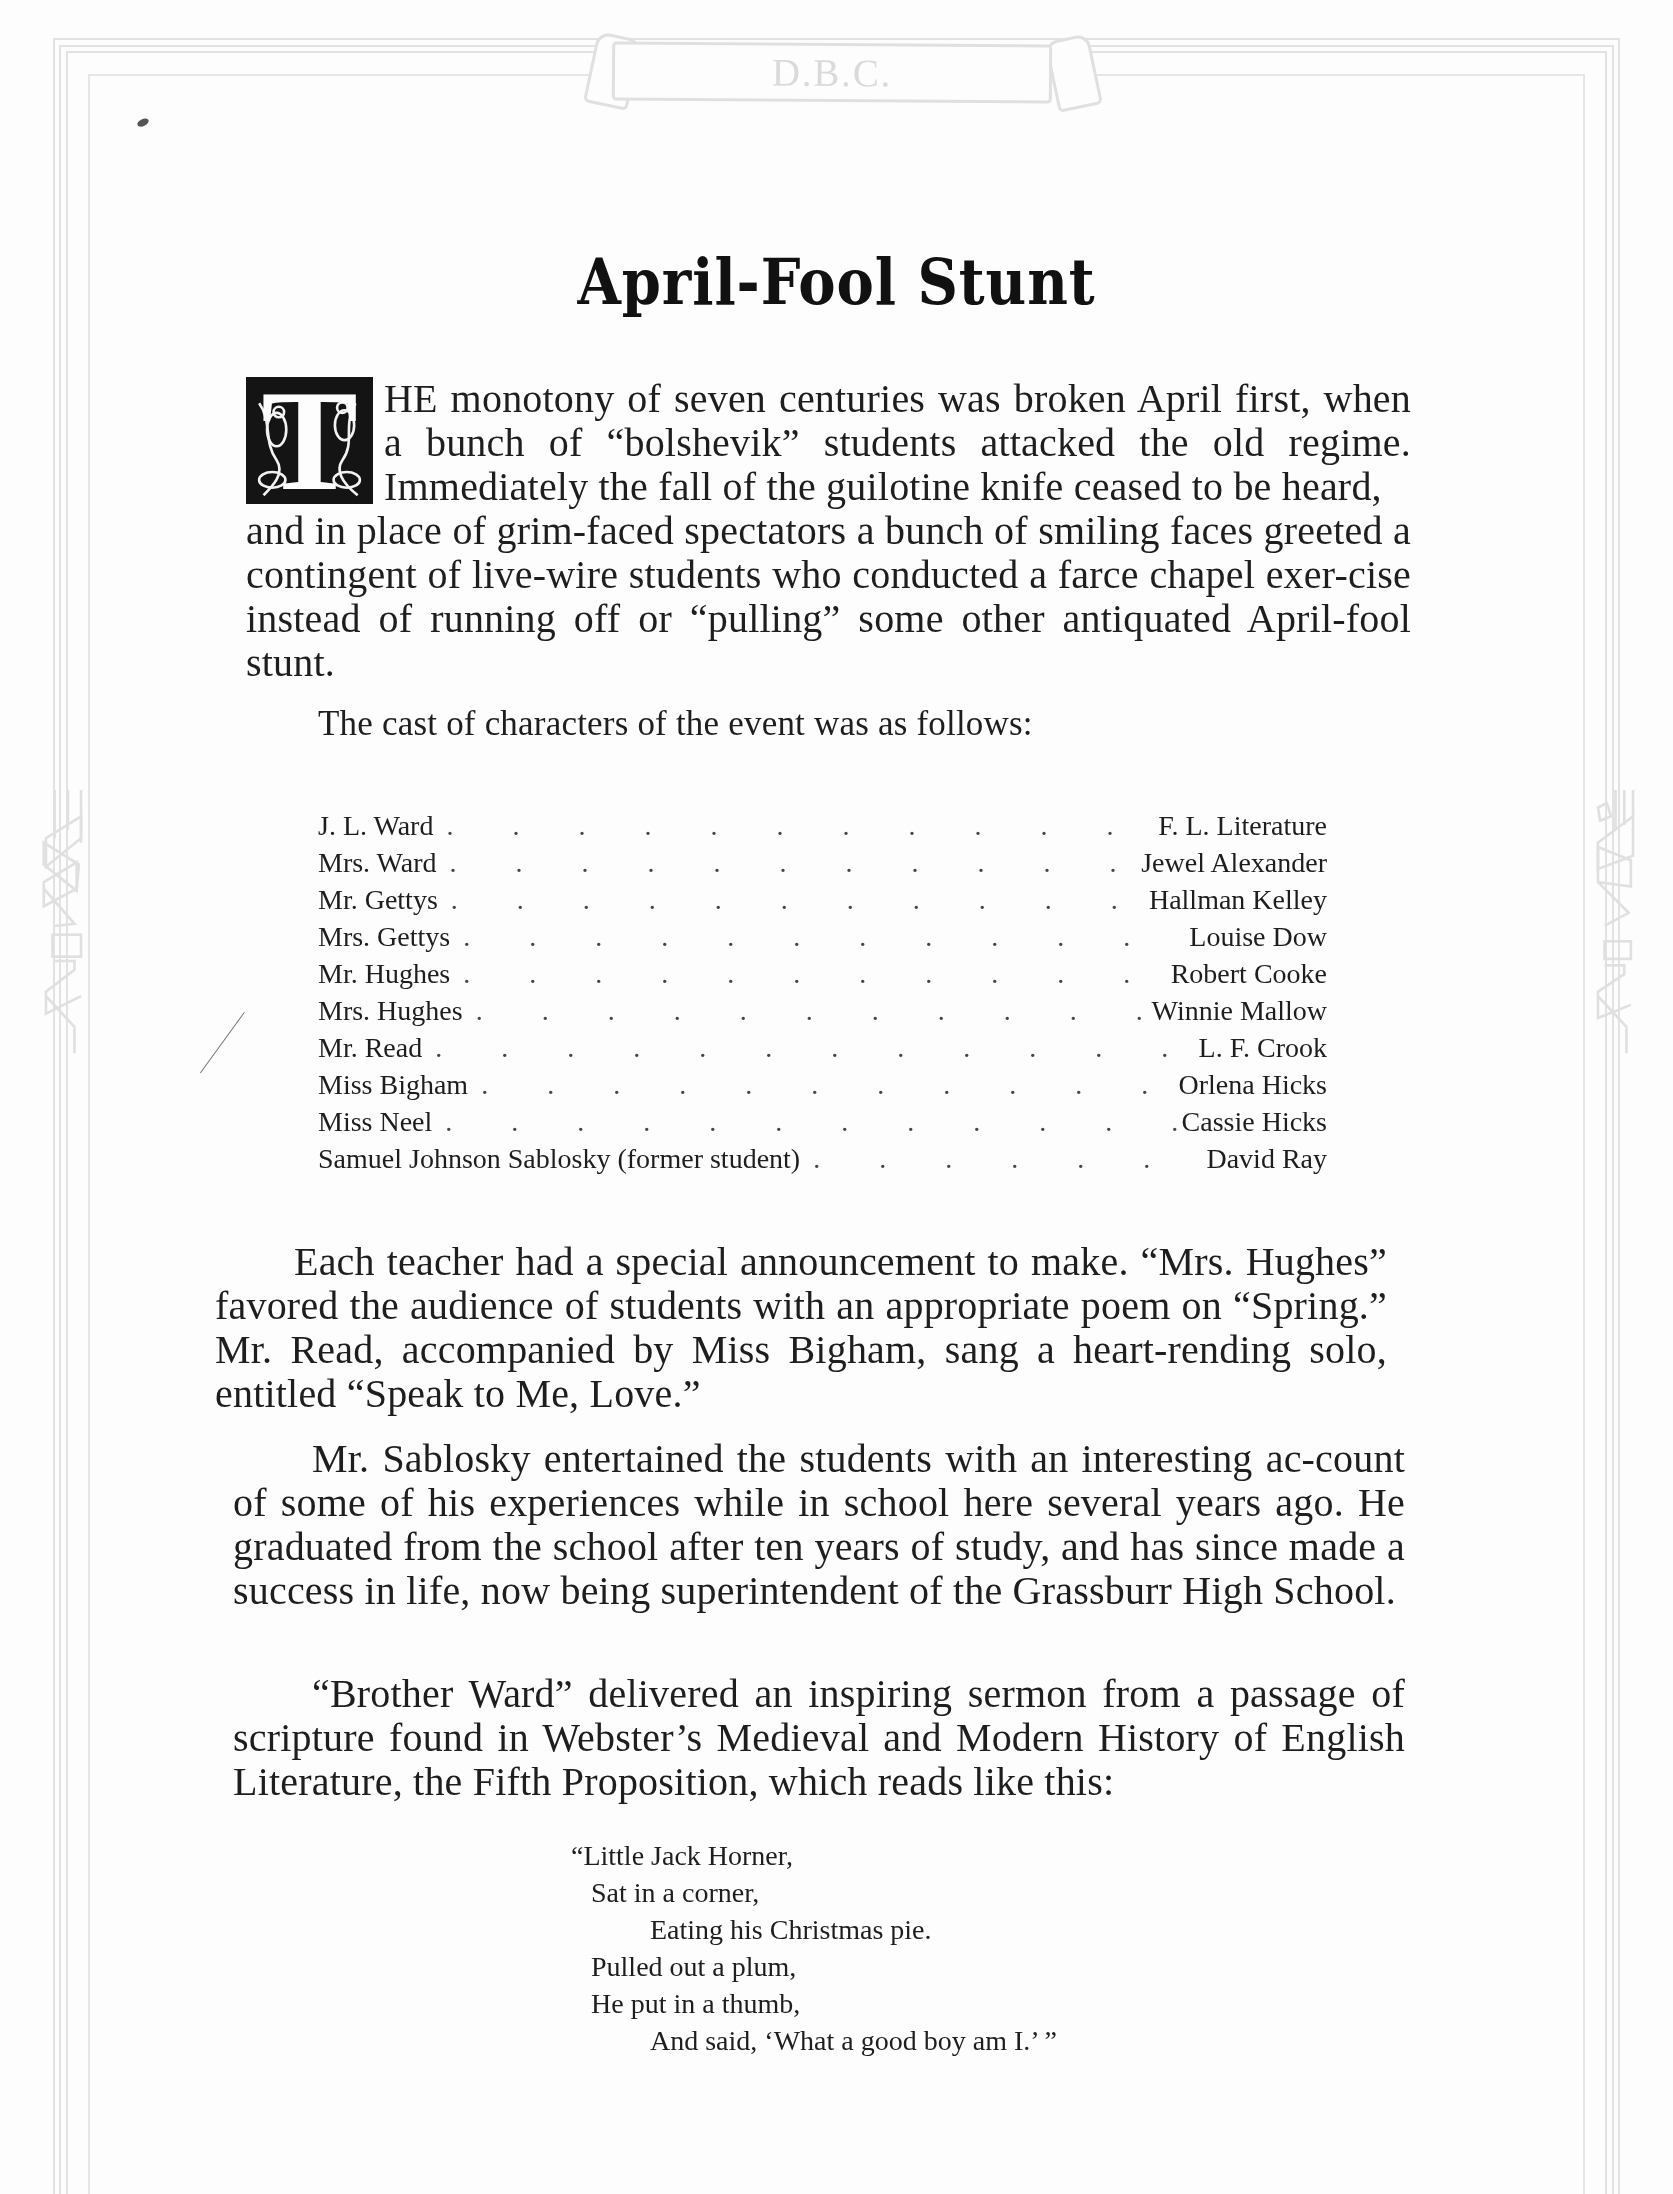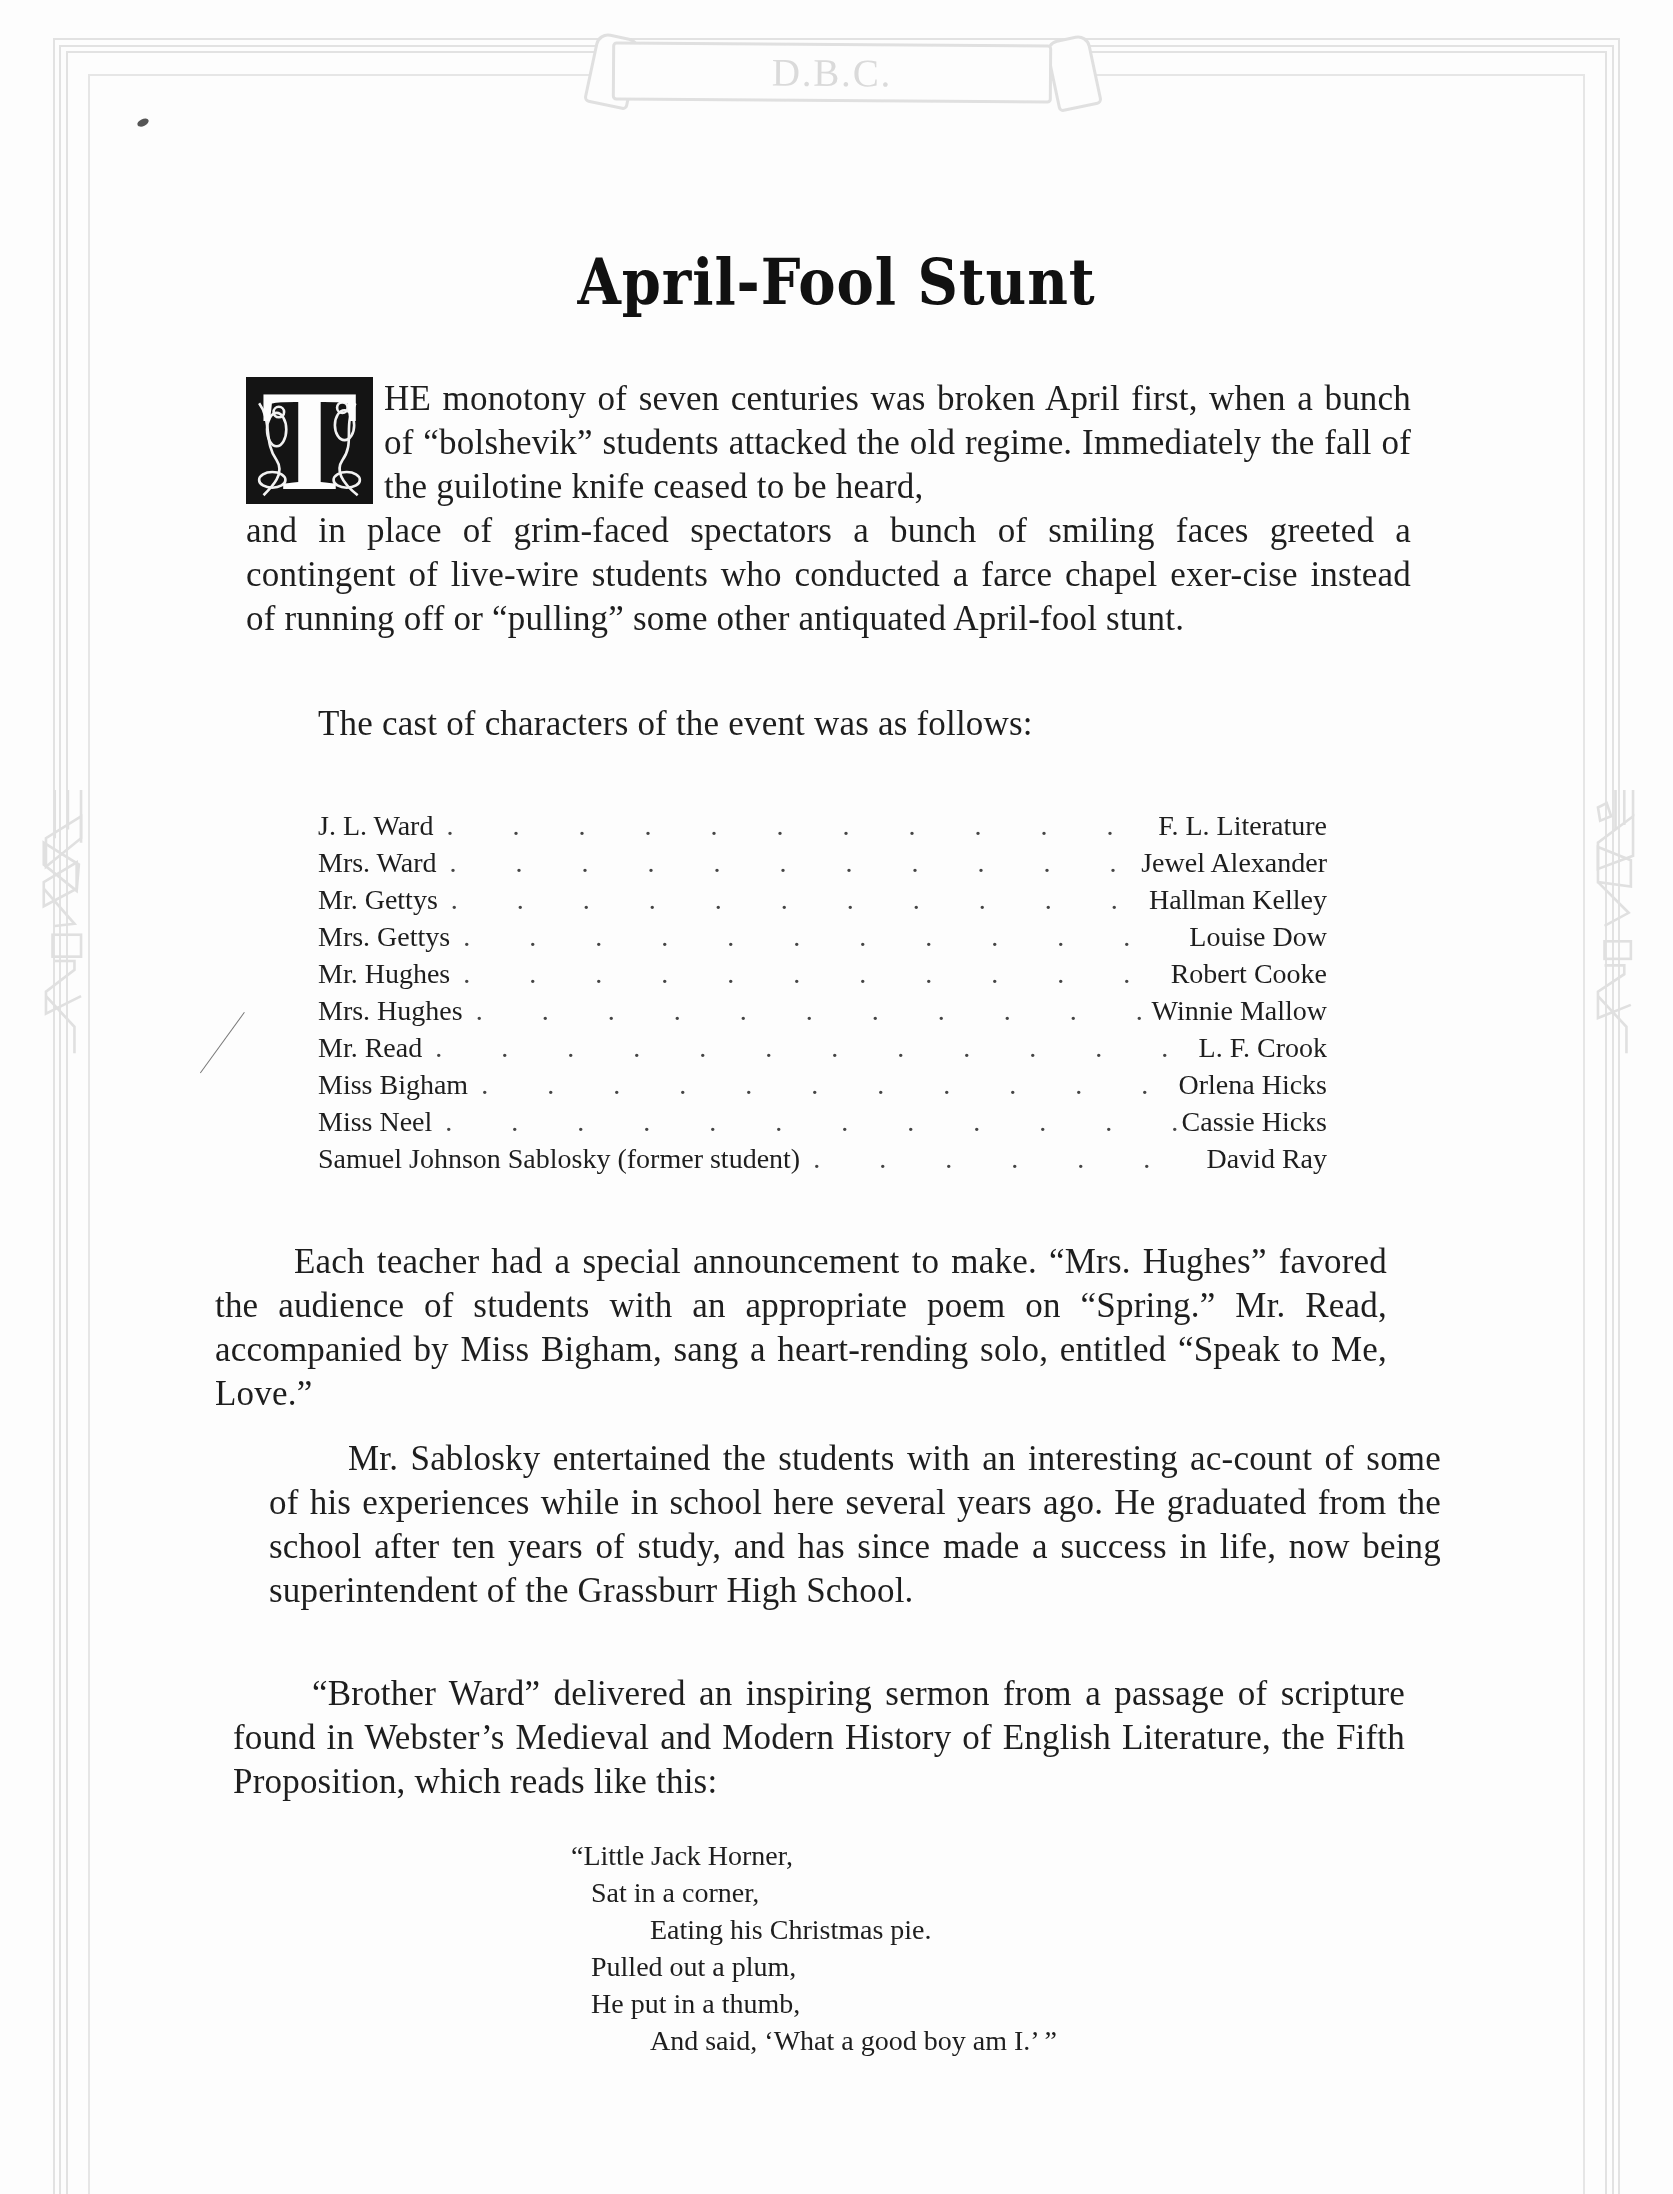--- a/index.html
+++ b/index.html
@@ -32,34 +32,34 @@
            font-size: 56px; letter-spacing: 0.9px; color: #111;
            transform: scaleY(1.15); }
 
   .dropcap { position: absolute; left: 246px; top: 377px; width: 127px; height: 127px;
              background: #141414; display: flex; align-items: center; justify-content: center;
              overflow: hidden; }
   .dropcap-letter { font-family: "Liberation Serif", serif; font-size: 145px; line-height: 1; color: #fdfdfd;
                     font-weight: bold; position: relative; z-index: 2; }
   .dropcap svg { position: absolute; inset: 0; z-index: 1; }
 
-  .para { position: absolute; font-size: 35px; line-height: 44px; text-align: justify;
+  .para { position: absolute; font-size: 40px; line-height: 44px; text-align: justify;
           letter-spacing: 0.2px; }
   .p-intro-1 { left: 384px; width: 1027px; top: 377px; }
   .p-intro-2 { left: 246px; width: 1165px; top: 509px; }
   .p-cast-intro { left: 318px; top: 702px; font-size: 35px; }
 
   .cast { position: absolute; left: 318px; top: 810px; width: 1009px; font-size: 28px; }
   .cast-row { display: flex; align-items: baseline; height: 37px; }
   .cast-role { white-space: nowrap; }
   .cast-dots { flex: 1; overflow: hidden; white-space: nowrap; letter-spacing: 26px; color: #444; padding: 0 13px; text-align: right; }
   .cast-actor { white-space: nowrap; text-align: right; min-width: 132px; }
 
   .p3 { left: 215px; width: 1172px; top: 1240px; text-indent: 79px; }
-  .p4 { left: 233px; width: 1172px; top: 1437px; text-indent: 79px; margin-left: 36px; }
+  .p4 { left: 233px; width: 1172px; top: 1437px; text-indent: 79px; }
   .p5 { left: 233px; width: 1172px; top: 1672px; text-indent: 79px; }
 
   .poem { position: absolute; left: 571px; top: 1837px; font-size: 28px; line-height: 37px; }
   .poem-line { white-space: nowrap; }
   .indent-0 { padding-left: 0; }
   .indent-1 { padding-left: 20px; }
   .indent-2 { padding-left: 79px; }
 
   .pencil-mark { position: absolute; left: 244px; top: 1012px; width: 0.9px; height: 75px; background: #777;
                  transform: rotate(36deg); transform-origin: top left; }

